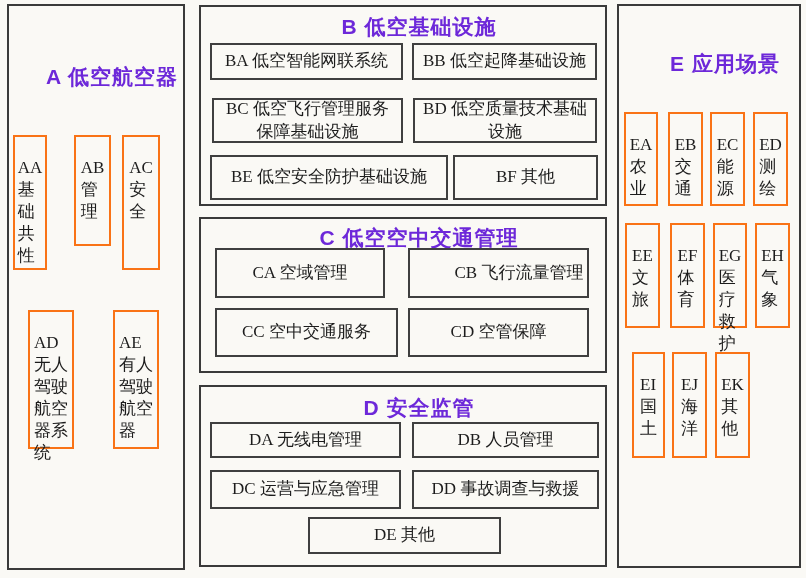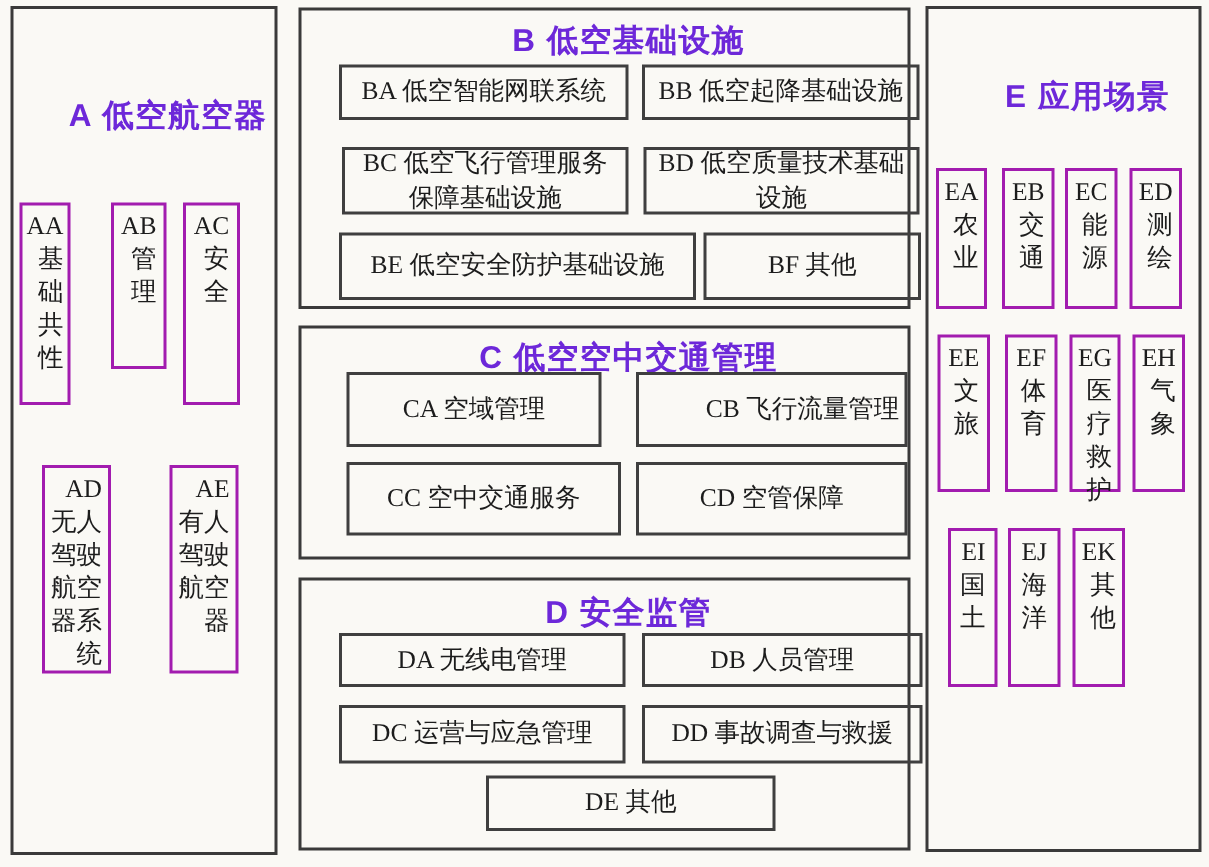--- a/index.html
+++ b/index.html
@@ -33,34 +33,33 @@
     box-sizing:border-box;
     display:flex;
     align-items:center;
     justify-content:center;
     text-align:center;
     white-space:pre-line;
     font-size:17px;
     line-height:1.3;
     color:#1c1c1c;
     background:transparent;
-    margin-left:16px;
   }
   .vnode {
     position:absolute;
-    border:2px solid #a21caf;
+    border:2px solid #f97316;
     box-sizing:border-box;
     display:flex;
     align-items:flex-start;
     justify-content:center;
-    text-align:right;
+    text-align:left;
     white-space:pre-line;
     font-size:17px;
     line-height:1.3;
-    padding-top:3px;
+    padding-top:20px;
     color:#1c1c1c;
     background:transparent;
   }
 </style>
 </head>
 <body>
 
 <div class="canvas">
 
   <div class="panel" style="left:7px; top:4px; width:178px; height:566px;">

